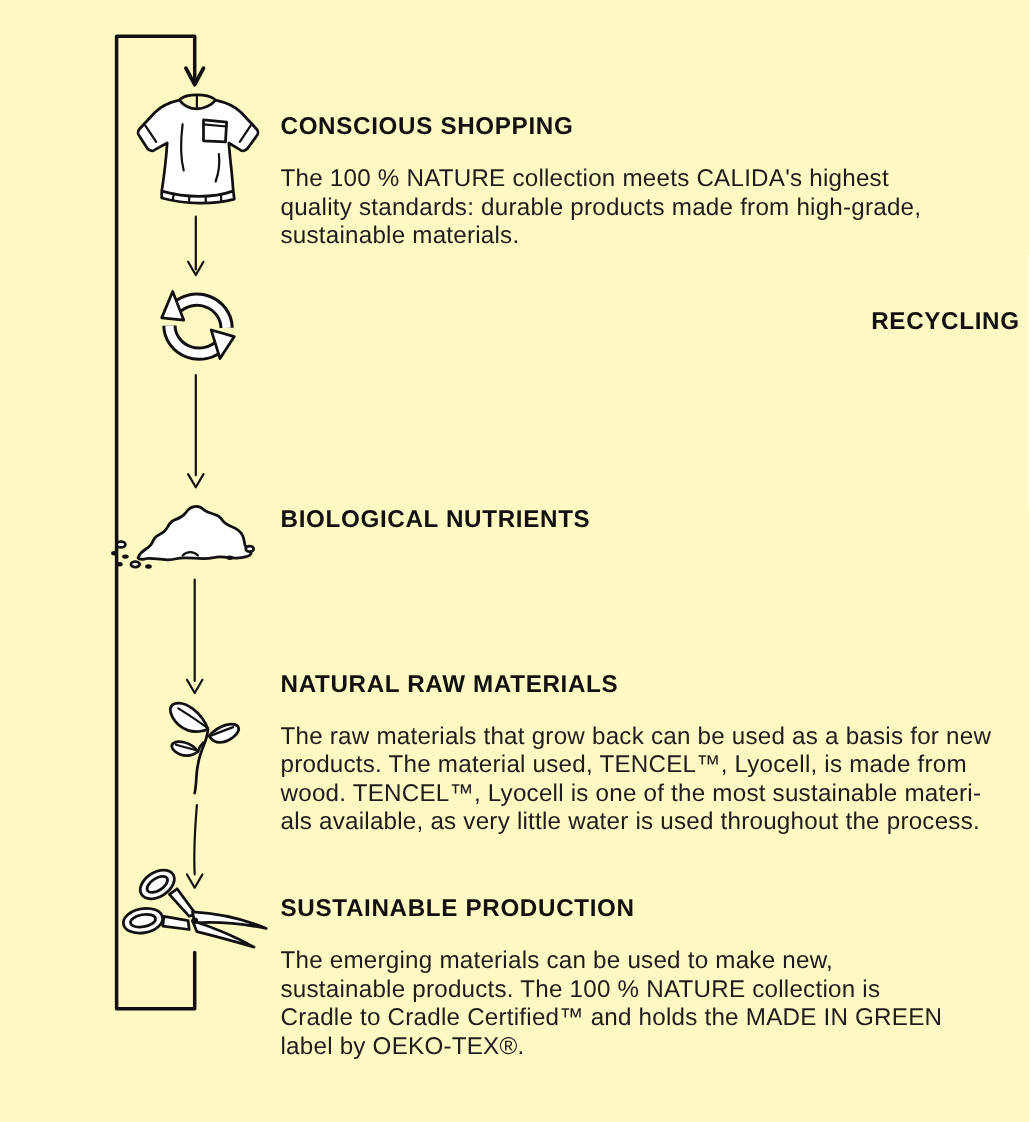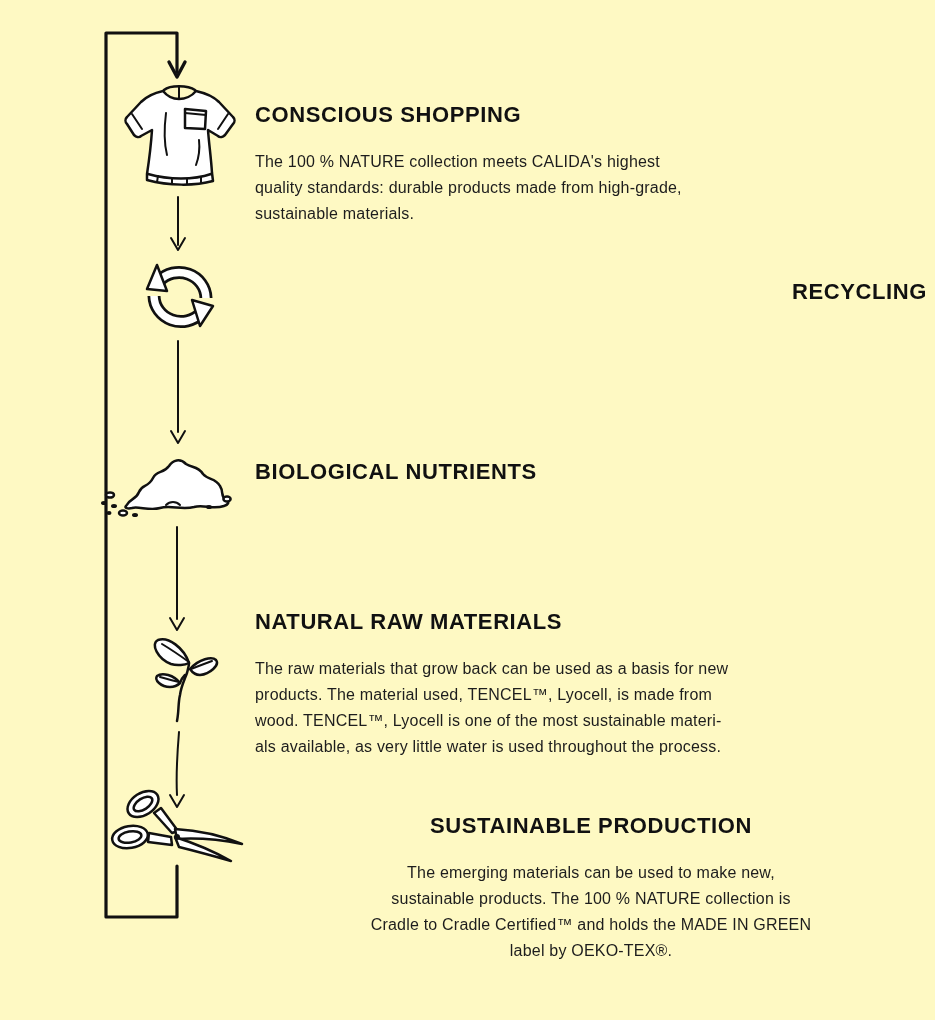--- a/index.html
+++ b/index.html
@@ -17,31 +17,31 @@
   .stage-title {
     margin: 0;
     font-size: 22px;
     line-height: 26px;
     font-weight: 700;
     letter-spacing: 0.6px;
     color: #111111;
   }
   .stage-desc {
     margin: 21px 0 0 0;
-    font-size: 16px;
+    font-size: 22px;
     line-height: 26px;
     letter-spacing: 0.2px;
     white-space: pre-line;
     color: #1d1d1d;
   }
   .s1 { top: 102px; }
   .s2 { top: 279px; text-align: right; }
   .s3 { top: 459px; }
   .s4 { top: 609px; }
-  .s5 { top: 813px; text-align: center; }
+  .s5 { top: 813px; }
   
   .ink   { fill: none;    stroke: #111111; stroke-width: 2.5; stroke-linecap: round; stroke-linejoin: round; }
   .paper { fill: #ffffff; stroke: #111111; stroke-width: 2.5; stroke-linecap: round; stroke-linejoin: round; }
   .fillink { fill: #111111; stroke: none; }
   .thin  { stroke-width: 2; }
   .shaft-b { fill: none; stroke: #111111; stroke-width: 13; stroke-linecap: butt; }
   .shaft-w { fill: none; stroke: #ffffff; stroke-width: 7.5; stroke-linecap: butt; }
   .loopline { fill: none; stroke: #111111; stroke-width: 3.2; stroke-linecap: round; stroke-linejoin: round; }
   .loophead { fill: none; stroke: #111111; stroke-width: 3.4; stroke-linecap: round; stroke-linejoin: round; }
   .arrowline { fill: none; stroke: #111111; stroke-width: 2; stroke-linecap: round; stroke-linejoin: round; }

